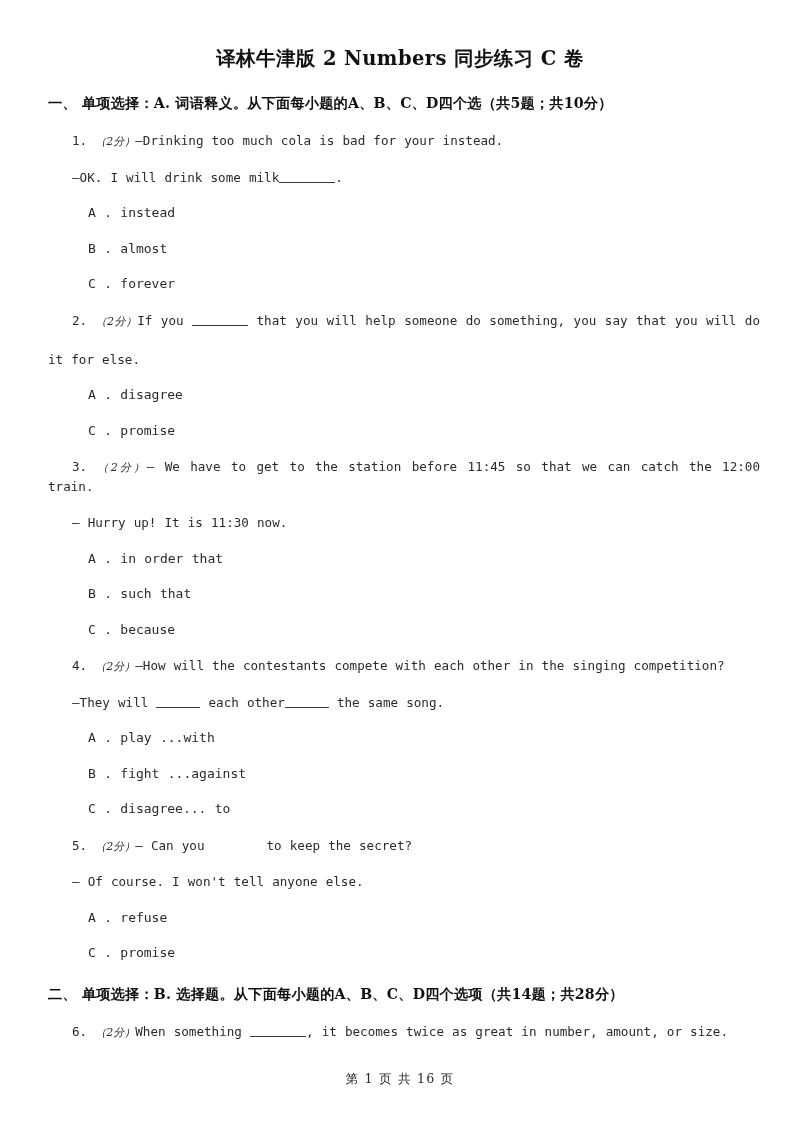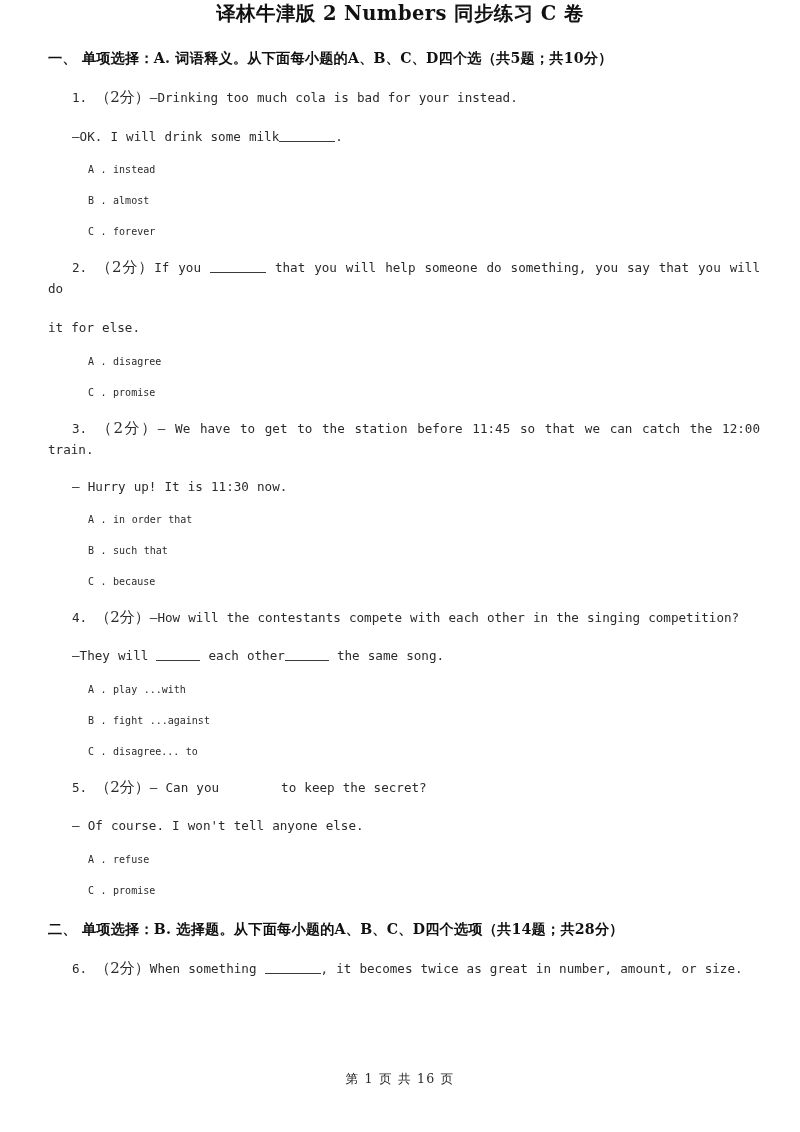--- a/index.html
+++ b/index.html
@@ -22,20 +22,21 @@
     box-sizing: border-box;
     padding: 0;
   }
   .doc-title {
     text-align: center;
     font-family: "DejaVu Serif", "Liberation Serif", serif;
     font-weight: bold;
     font-size: 19.5px;
     letter-spacing: 0.4px;
     margin: 0;
+    padding-top: 45px;
     color: #111;
   }
   .content {
     padding: 0 40px 0 48px;
   }
   .section-head {
     font-family: "DejaVu Serif", "Liberation Serif", serif;
     font-weight: bold;
     font-size: 14.2px;
     color: #111;
@@ -65,25 +66,26 @@
     margin-top: 0;
   }
   .q-line.sub {
     text-indent: 24px;
   }
   .q-num {
     font-family: "DejaVu Sans Mono", "Liberation Mono", monospace;
   }
   .q-score {
     font-family: "DejaVu Serif", "Liberation Serif", serif;
-    font-size: 15px;
+    font-size: 11px;
+    font-style: italic;
   }
   .opt-line {
     font-family: "DejaVu Sans Mono", "Liberation Mono", monospace;
-    font-size: 10px;
+    font-size: 13px;
     line-height: 1.5;
     color: #2a2a2a;
     margin-top: 16px;
     text-indent: 40px;
     word-spacing: 0.5px;
   }
   .blank-ul {
     display: inline-block;
     border-bottom: 1px solid #3a3a3a;
     width: 56px;

